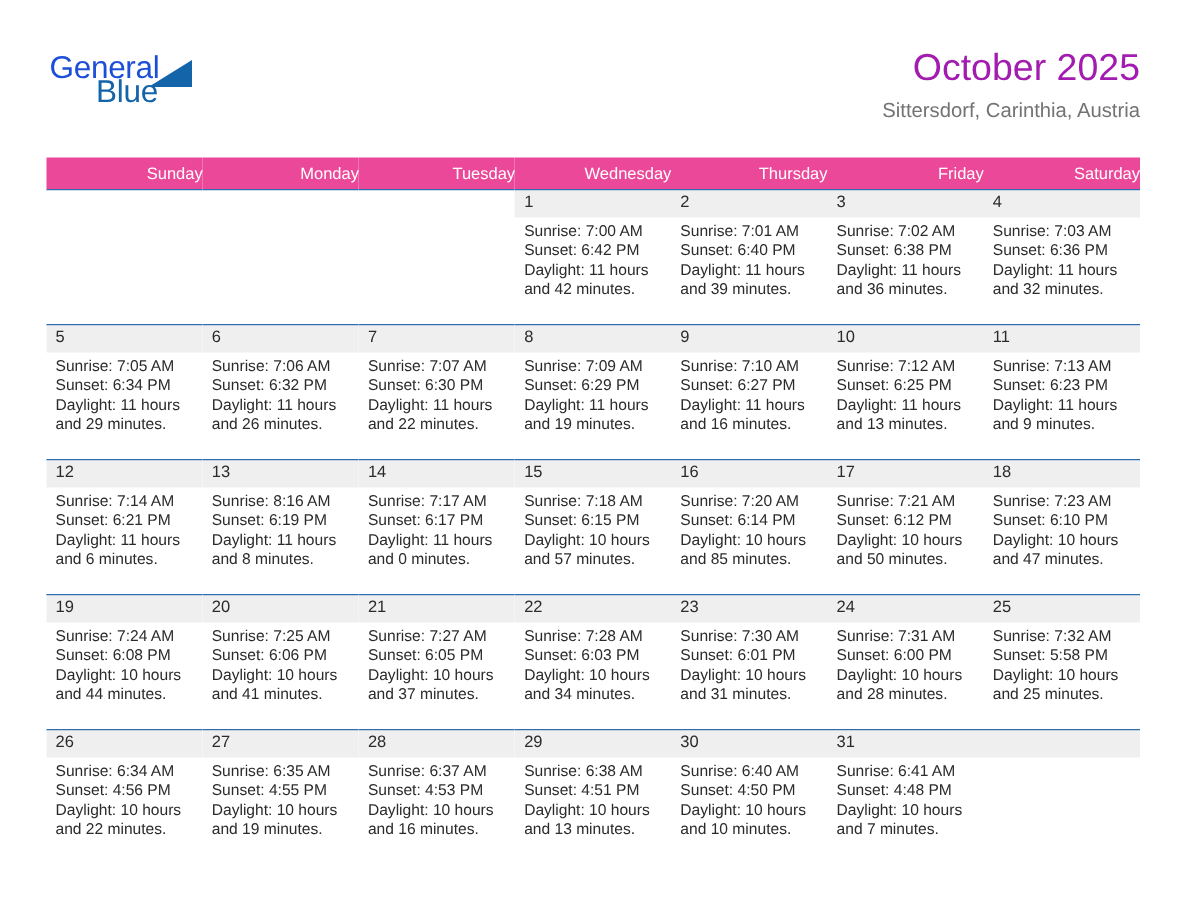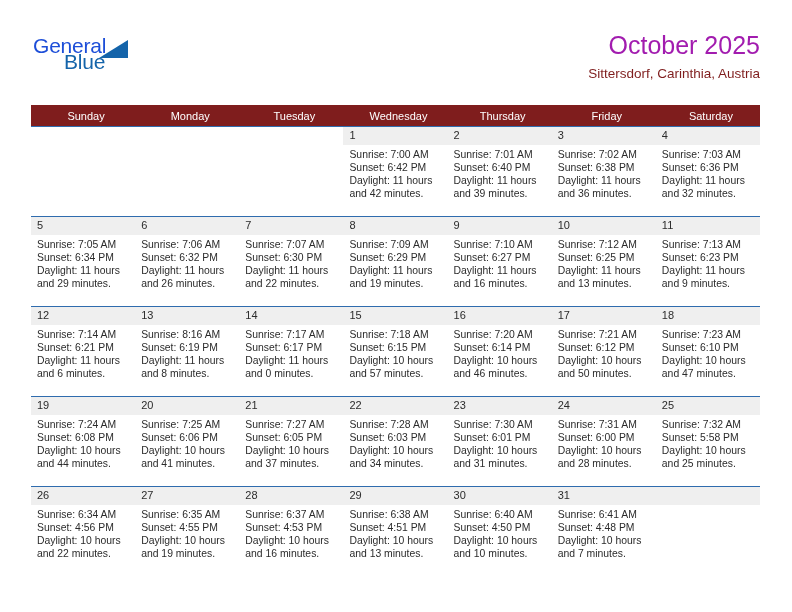--- a/index.html
+++ b/index.html
@@ -74,43 +74,43 @@
   }
   .cal-title {
     font-size: 25px;
     color: #a21caf;
     line-height: 30px;
     font-weight: normal;
     white-space: nowrap;
   }
   .cal-subtitle {
     font-size: 13.5px;
-    color: #7f1d1d;
+    color: #737373;
     line-height: 20px;
     margin-top: 4px;
     white-space: nowrap;
     text-align: right;
   }
 
   
   .calendar {
     position: absolute;
     left: 31px;
     top: 105px;
     width: 729px;
     border-collapse: collapse;
     table-layout: fixed;
   }
 
   .dow-row th {
-    background: #7f1d1d;
+    background: #ec4899;
     color: #ffffff;
     font-size: 11px;
     font-weight: normal;
-    text-align: center;
+    text-align: right;
     padding: 4px 0 4px 6px;
     height: 13px;
     border: none;
   }
 
   .week-row td {
     vertical-align: top;
     padding: 0;
     border: none;
     height: 90px;
@@ -373,21 +373,21 @@
               </div>
             </div>
           </td>
           <td>
             <div class="cell">
               <div class="daynum-band">16</div>
               <div class="cell-body">
                 <div>Sunrise: 7:20 AM</div>
                 <div>Sunset: 6:14 PM</div>
                 <div>Daylight: 10 hours</div>
-                <div>and 46 minutes.</div>
+                <div>and 85 minutes.</div>
               </div>
             </div>
           </td>
           <td>
             <div class="cell">
               <div class="daynum-band">17</div>
               <div class="cell-body">
                 <div>Sunrise: 7:21 AM</div>
                 <div>Sunset: 6:12 PM</div>
                 <div>Daylight: 10 hours</div>

